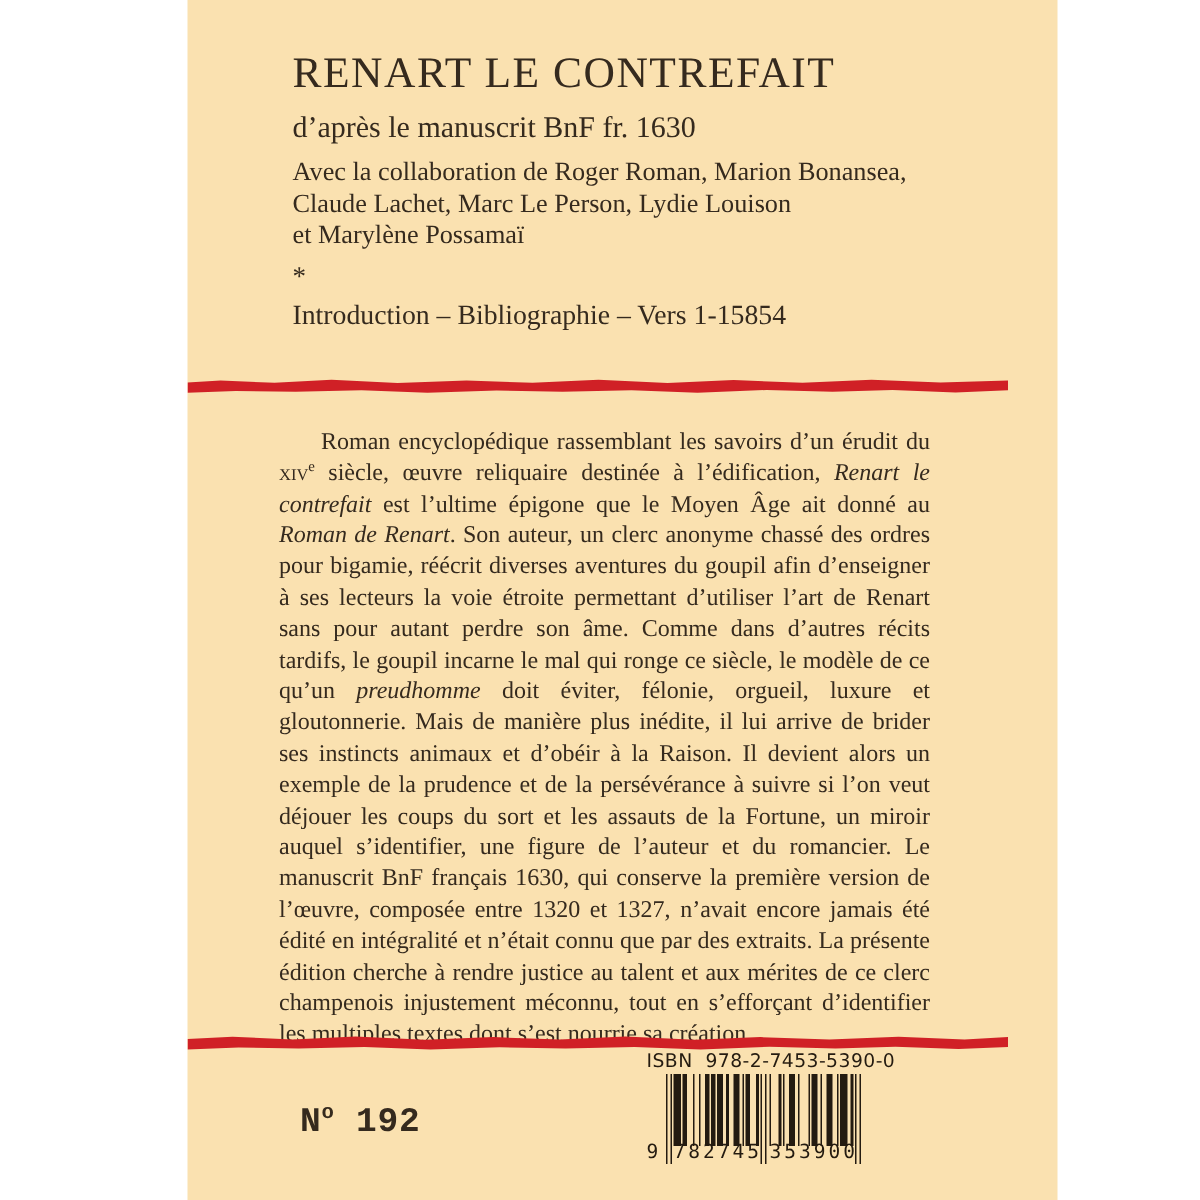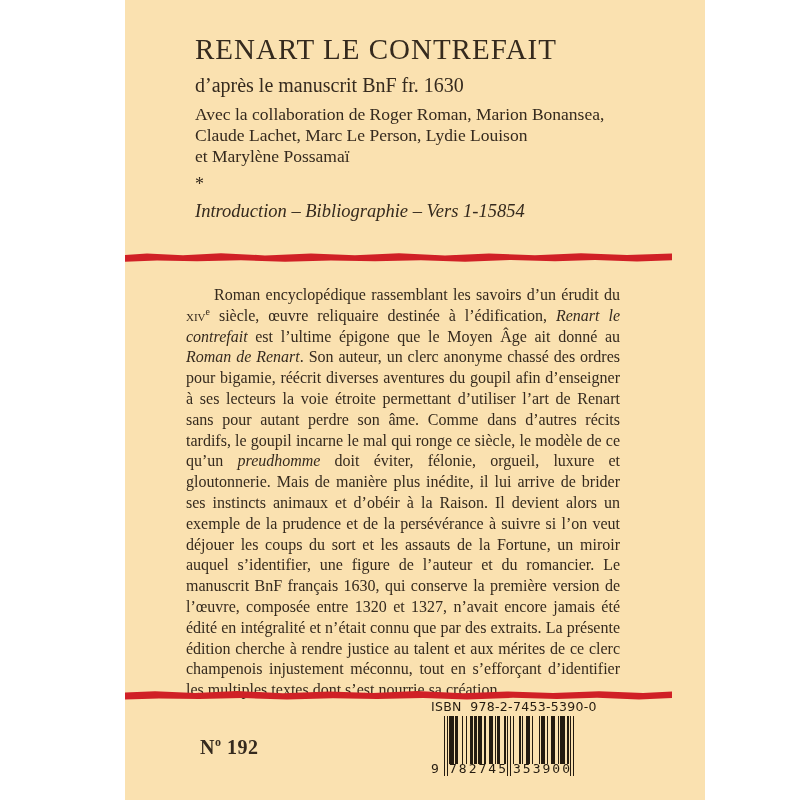--- a/index.html
+++ b/index.html
@@ -23,38 +23,38 @@
   
   .header{position:absolute;left:70px;top:35px;width:462px;}
   .title{
     font-size:29px;font-weight:normal;letter-spacing:1px;
     margin:0 0 10px 0;line-height:1.0;white-space:nowrap;
   }
   .sub{font-size:20px;line-height:1.1;margin:0 0 8px 0;}
   .edition{margin-bottom:16px;}
   .collab{font-size:17.5px;line-height:21px;margin-bottom:10px;}
   .asterisk{font-size:18px;line-height:14px;margin-bottom:10px;}
-  .contents{font-size:18.5px;line-height:1.1;font-style:italic;}
+  .contents{font-size:18.5px;line-height:1.1;}
   
   .rule{position:absolute;left:0;width:547px;height:14px;display:block;}
   .rule path{fill:var(--rule);}
   .rule-top{top:250px;}
   .rule-bottom{top:688px;}
   
   .blurb{
     position:absolute;left:60px;top:284px;width:434px;margin:1px;
     font-size:16px;line-height:20.8px;text-align:justify;text-indent:28px;
   }
   .blurb i{font-style:italic;}
   .blurb .sc{font-variant:small-caps;}
   .blurb sup{font-size:0.62em;line-height:0;}
   
   .number{
     position:absolute;left:75px;top:735px;
-    font-size:20px;font-weight:bold;letter-spacing:0.5px;
+    font-size:23px;font-weight:bold;letter-spacing:0.5px;font-family:Liberation Mono, monospace;
   }
   .number sup{font-size:0.6em;}
   .barcode-block{
     position:absolute;left:306px;top:700px;width:144px;
     font-family:"DejaVu Sans","Liberation Sans",sans-serif;
   }
   .isbn{
     font-size:12.5px;line-height:14px;text-align:center;white-space:pre;
     color:var(--bars);letter-spacing:0.3px;
   }

